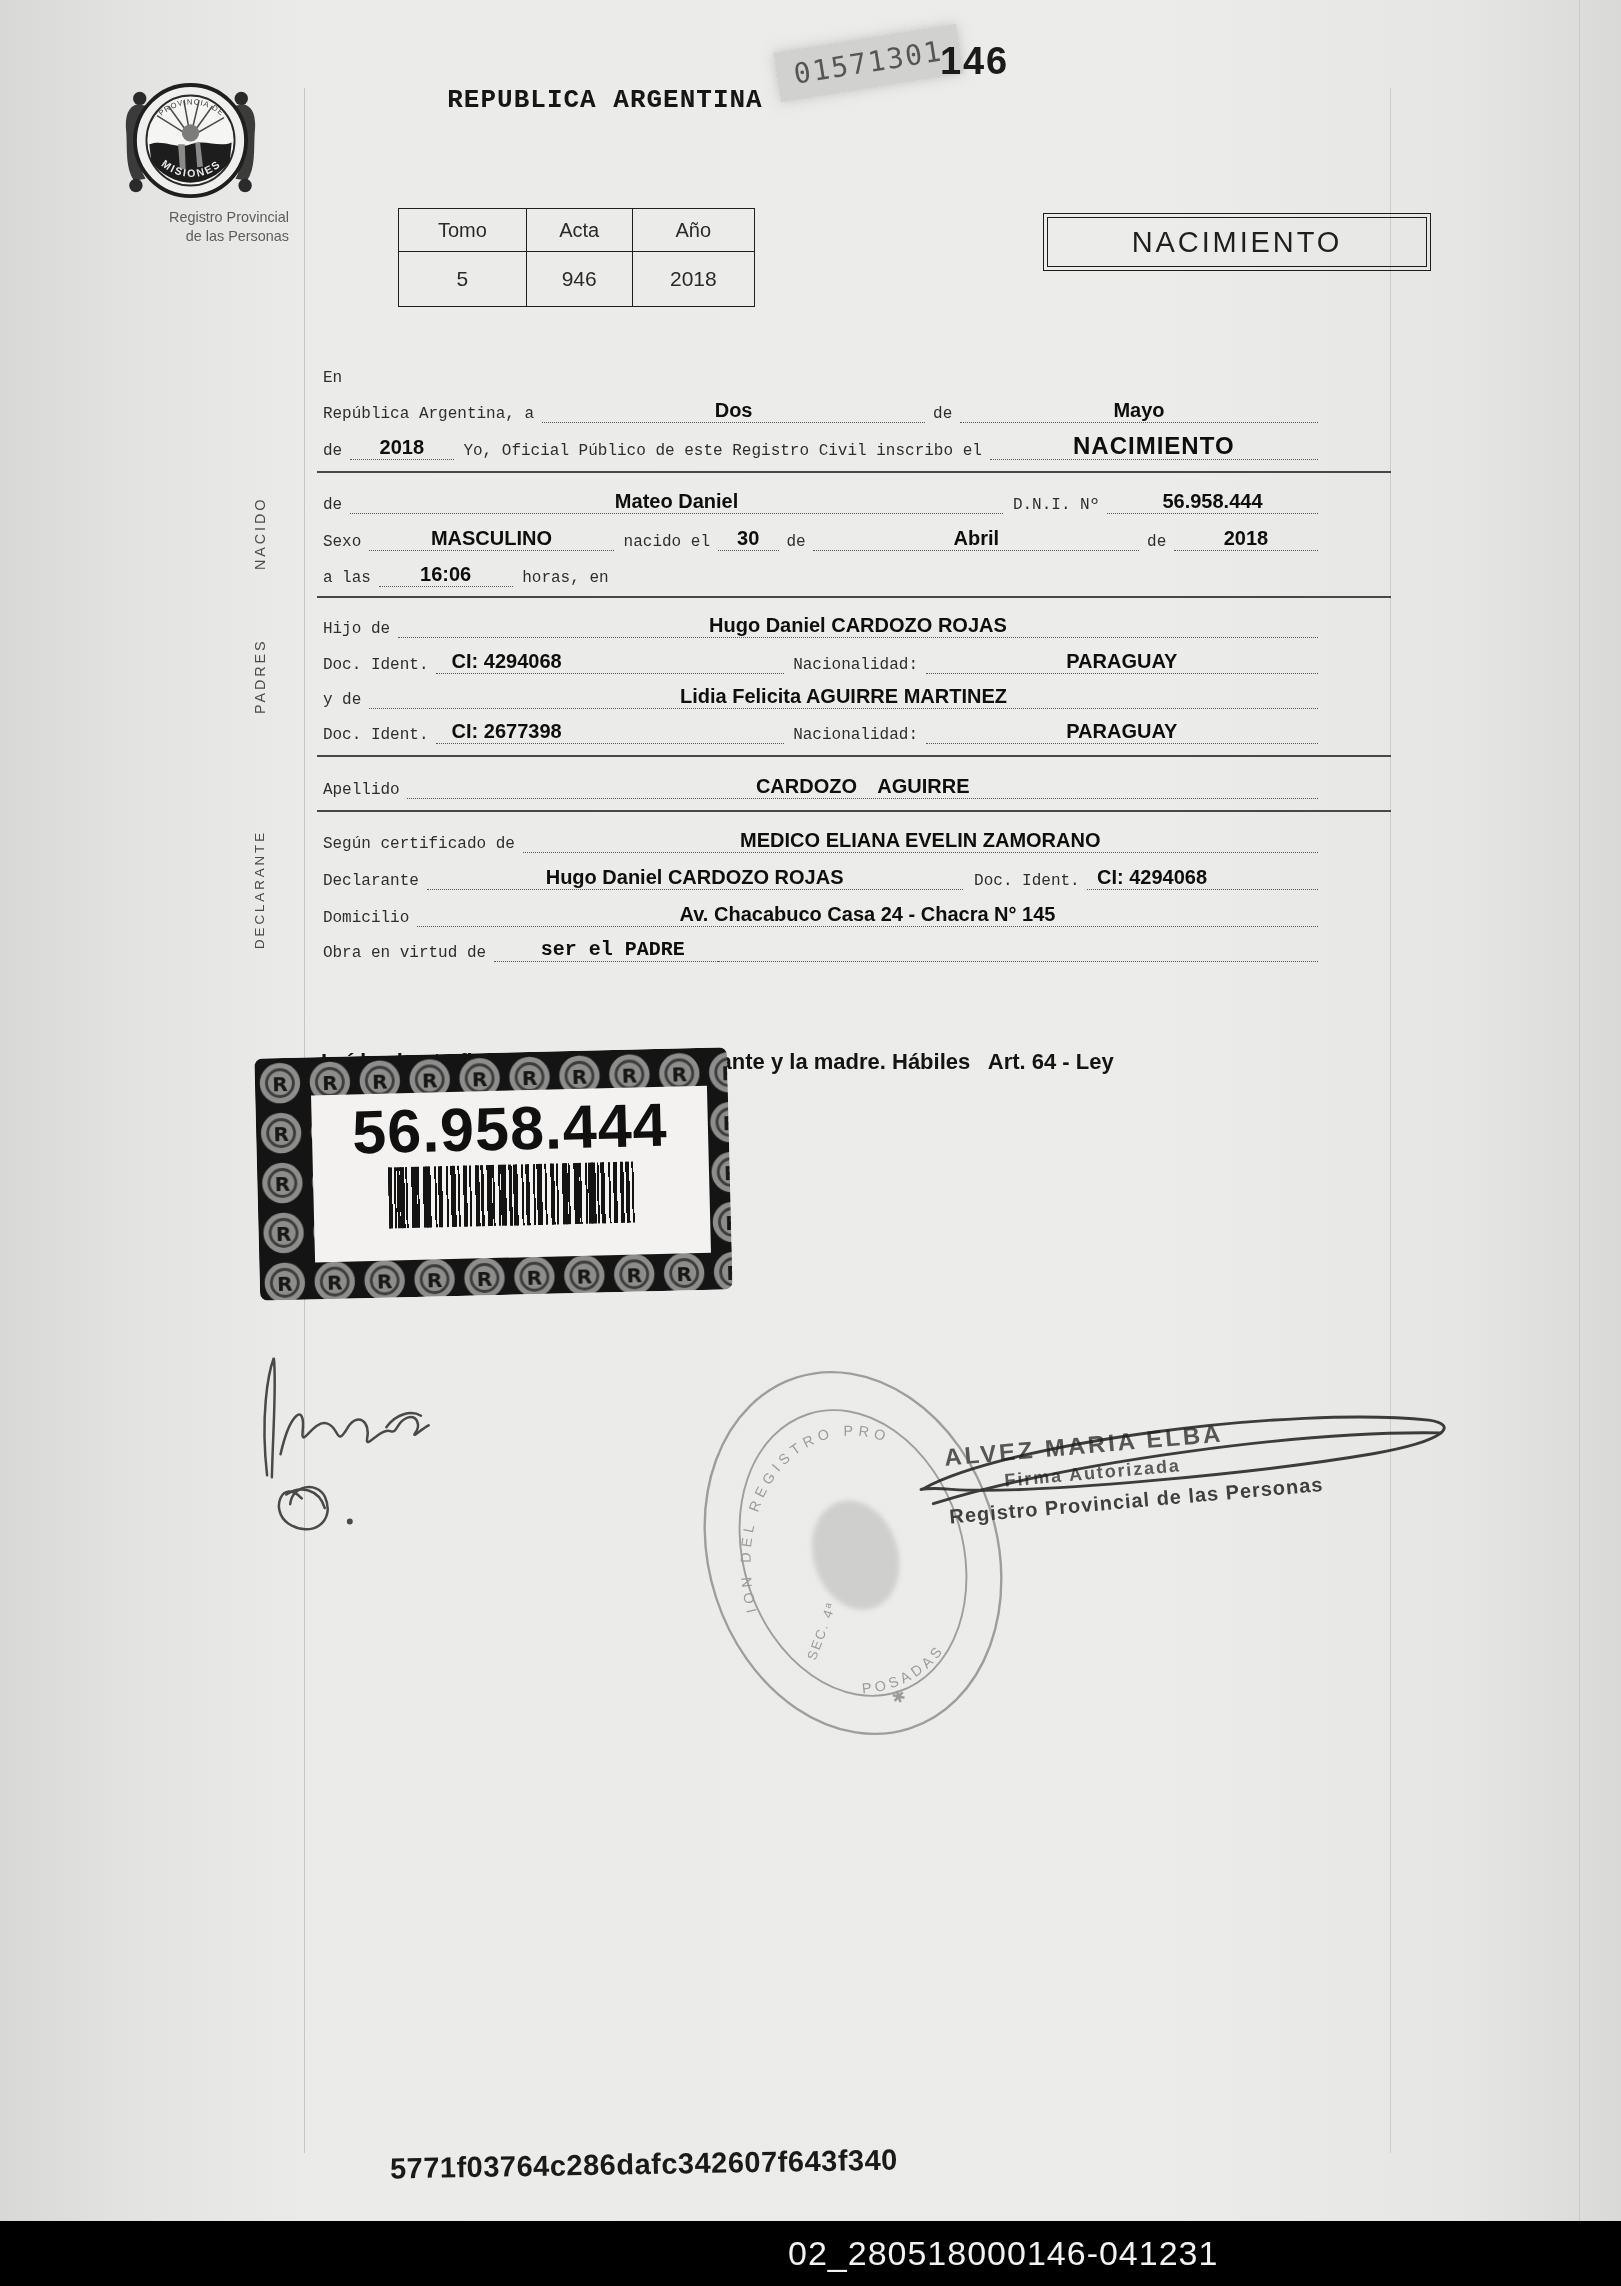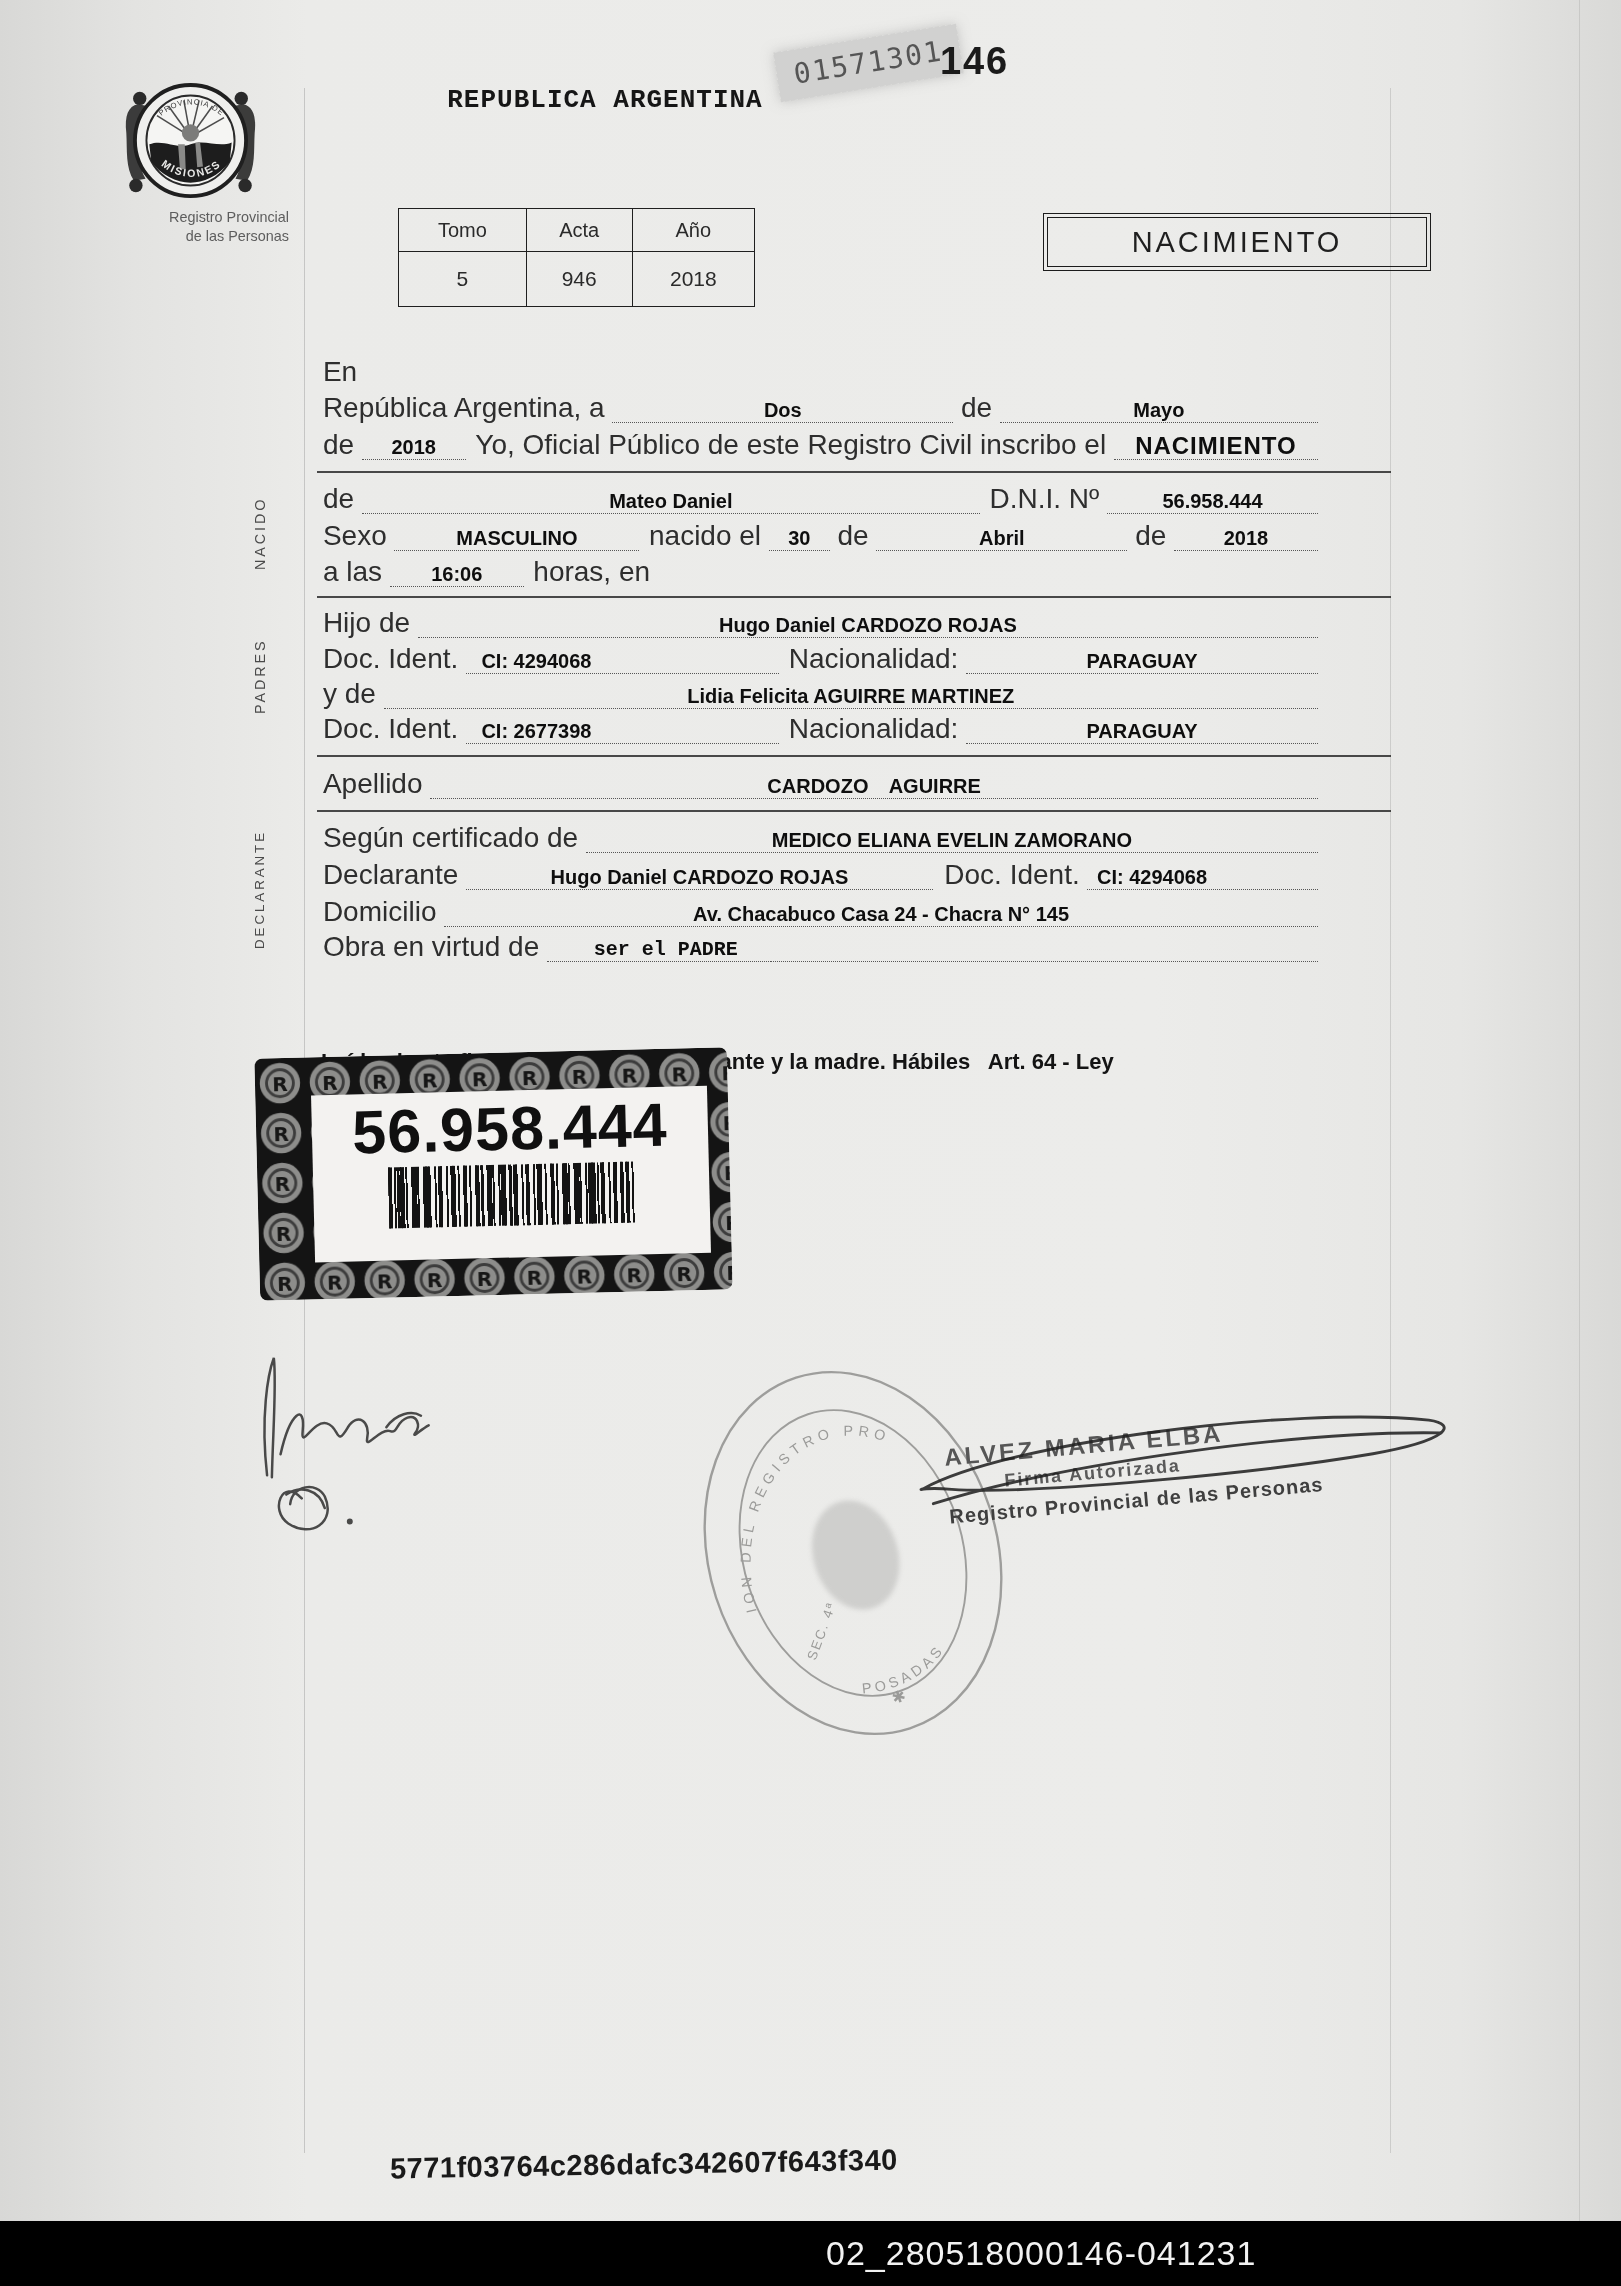--- a/index.html
+++ b/index.html
@@ -34,21 +34,21 @@
   .rec-table td{border:1.9px solid #1f1f1f;text-align:center;font-size:20px;color:#2a2a2a;}
   .rec-table tr.hd td{height:40px;}
   .rec-table tr.vl td{height:52px;font-size:21px;}
   
   .act-box{left:1043px;top:213px;width:386px;height:56px;border:1.9px solid #1c1c1c;display:flex;align-items:center;justify-content:center;}
   .act-box-inner{position:absolute;inset:2.9px;border:1px solid #1c1c1c;}
   .act-box span{font-size:29px;color:#1f1f1f;letter-spacing:2.9px;}
   
   .form{left:321px;top:0;width:997px;height:1066px;}
   .row{position:absolute;left:0;right:0;height:37px;display:flex;align-items:flex-end;}
-  .lbl{white-space:nowrap;padding:0 7.7px 1px 1.9px;font-size:28px;color:#2e2e2e;line-height:1;}
+  .lbl{white-space:nowrap;padding:0 7.7px 1px 1.9px;font-size:16px;color:#2e2e2e;line-height:1;font-family:Liberation Mono, monospace;}
   .fill{
     flex:1;text-align:center;border-bottom:1.9px dotted #565656;
     font-weight:bold;font-size:20px;color:#0e0e0e;line-height:1.05;white-space:nowrap;padding-bottom:1px;
   }
   .fill.big{font-size:24px;letter-spacing:1px;}
   .fill.wide-space{word-spacing:15.4px;}
   .hr{position:absolute;left:317px;width:1074px;border-top:2.9px solid #2c2c2c;opacity:.85;}
   .vlabel{
     position:absolute;left:252px;width:25px;text-align:center;
     writing-mode:vertical-rl;transform:rotate(180deg);
@@ -75,21 +75,20 @@
   
   .auth-stamp{left:946px;top:1424px;width:452px;transform:rotate(-5deg);color:#4f4f4f;}
   .auth-name{font-size:24px;font-weight:bold;letter-spacing:2.9px;color:#565656;}
   .auth-line2{font-size:18px;font-weight:bold;color:#5a5a5a;margin-top:3.8px;margin-left:58px;letter-spacing:1.9px;}
   .auth-line3{font-size:20px;font-weight:bold;color:#3f3f3f;margin-top:9.6px;letter-spacing:1px;}
   .hash-code{left:390px;top:2148px;transform:rotate(-1deg);font-size:29px;font-weight:bold;color:#1a1a1a;letter-spacing:0.5px;}
   .bottom-bar{left:0;top:2221px;width:1622px;height:65px;background:#000;}
   .bottom-bar span{
     position:absolute;left:788px;top:13.4px;color:#f2f2f2;font-size:34px;letter-spacing:1px;
     font-family:"Liberation Sans",sans-serif;
-    margin-left:38px;
   }
 </style>
 </head>
 <body>
 
 <div class="page noselect">
 
   <div class="abs edge-line" style="left:304px;top:88px;height:2065px;"></div>
   <div class="abs edge-line" style="left:1390px;top:88px;height:2065px;opacity:.35;"></div>
   <div class="abs edge-line" style="left:1579px;top:0;height:2221px;opacity:.3;"></div>

